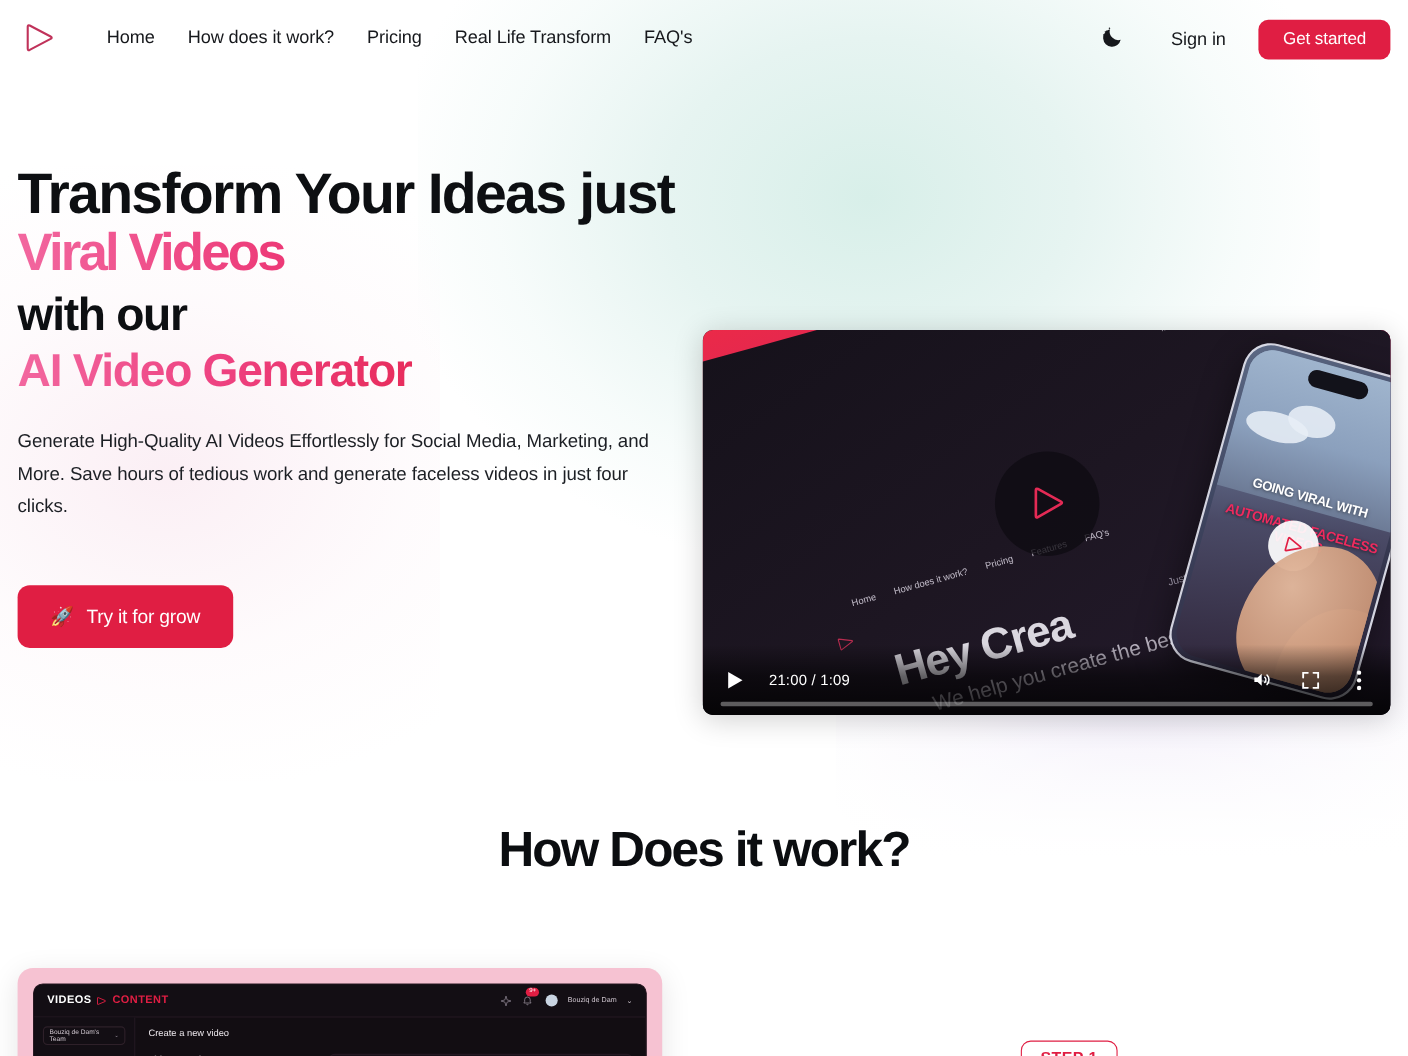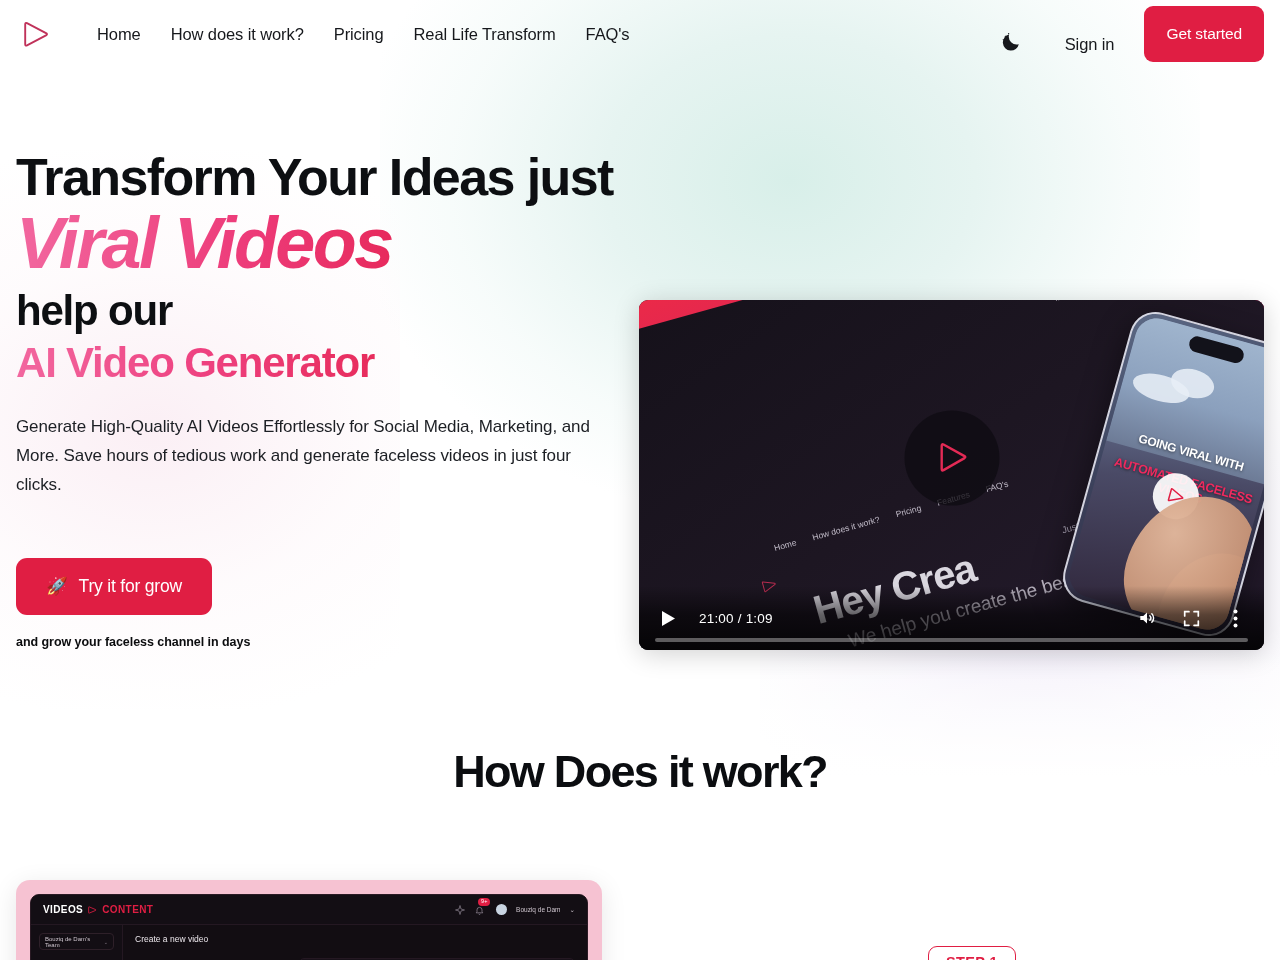--- a/index.html
+++ b/index.html
@@ -50,33 +50,33 @@
     width:40px;height:40px;display:flex;align-items:center;justify-content:center;
     cursor:pointer;margin-right:18px;
   }
   .signin{
     color:#16181c;text-decoration:none;font-size:16.5px;padding:8px 16px;margin-right:14px;
     letter-spacing:-0.1px;white-space:nowrap;
   }
   .btn-getstarted{
     background:#e01e43;color:#fff;border:none;border-radius:9px;
     font-family:inherit;font-size:15.5px;letter-spacing:-0.1px;
-    padding:0 22px;height:56px;cursor:pointer;white-space:nowrap;
+    padding:0 22px;height:36px;cursor:pointer;white-space:nowrap;
     display:flex;align-items:center;justify-content:center;
   }
 
   
   .hero{position:relative;z-index:4;display:flex;padding:0 16px;}
   .hero-left{width:620px;padding-top:82px;flex:0 0 auto;}
   h1.hero-title{
     font-size:52px;line-height:1.06;letter-spacing:-1.6px;font-weight:700;color:#0d0f12;
   }
   h1.hero-title .ln{display:block;}
   .grad-italic{
-    font-style:italic;font-weight:700;font-size:72px;letter-spacing:-2.6px;
+    font-weight:700;font-size:48px;letter-spacing:-2.6px;
     background:linear-gradient(90deg,#f2679f 0%,#ed3a78 38%,#e4224f 72%,#de1b3f 100%);
     -webkit-background-clip:text;background-clip:text;color:transparent;
     display:block;line-height:1.06;padding-bottom:4px;
   }
   .ln-with{font-size:42px;letter-spacing:-1.2px;line-height:1.22;display:block;}
   .grad-plain{
     background:linear-gradient(90deg,#f2679f 0%,#ee4180 30%,#e5254f 68%,#de1b3f 100%);
     -webkit-background-clip:text;background-clip:text;color:transparent;
     font-size:42px;letter-spacing:-1.2px;line-height:1.22;display:block;font-weight:700;
   }
@@ -284,29 +284,28 @@
     <a href="#" class="signin">Sign in</a>
     <button class="btn-getstarted">Get started</button>
   </div>
 </header>
 
 <section class="hero">
   <div class="hero-left">
     <h1 class="hero-title">
       <span class="ln">Transform Your Ideas just</span>
       <span class="grad-italic">Viral Videos</span>
-      <span class="ln-with">help our</span>
+      <span class="ln-with">with our</span>
       <span class="grad-plain">AI Video Generator</span>
     </h1>
     <p class="hero-sub">Generate High-Quality AI Videos Effortlessly for Social Media, Marketing, and More. Save hours of tedious work and generate faceless videos in just four clicks.</p>
     <button class="btn-try">
       <span>🚀</span>
       <span>Try it for grow</span>
     </button>
-    <div class="sub-note">and grow your faceless channel in days</div>
   </div>
 
   <div class="hero-right">
     <div class="video-player">
       <div class="vid-art">
         <div class="vid-red"></div>
         <div class="vid-dark"></div>
         <div class="vid-rot">
           <div class="vid-logo">
             <svg width="15" height="13" viewBox="0 0 30 26" aria-hidden="true">

